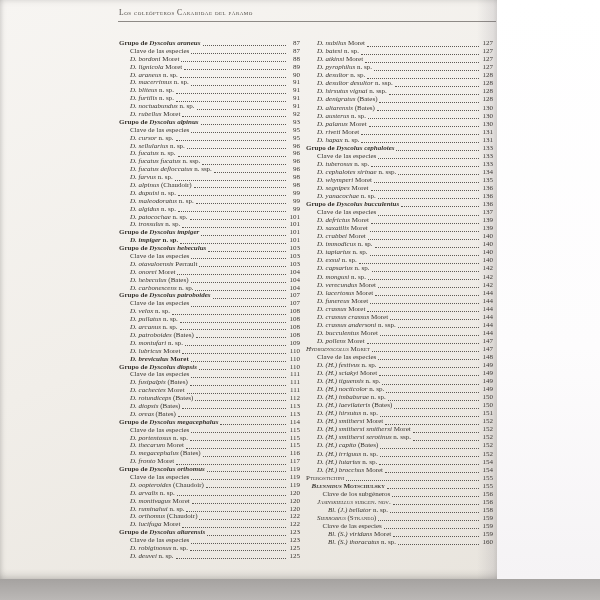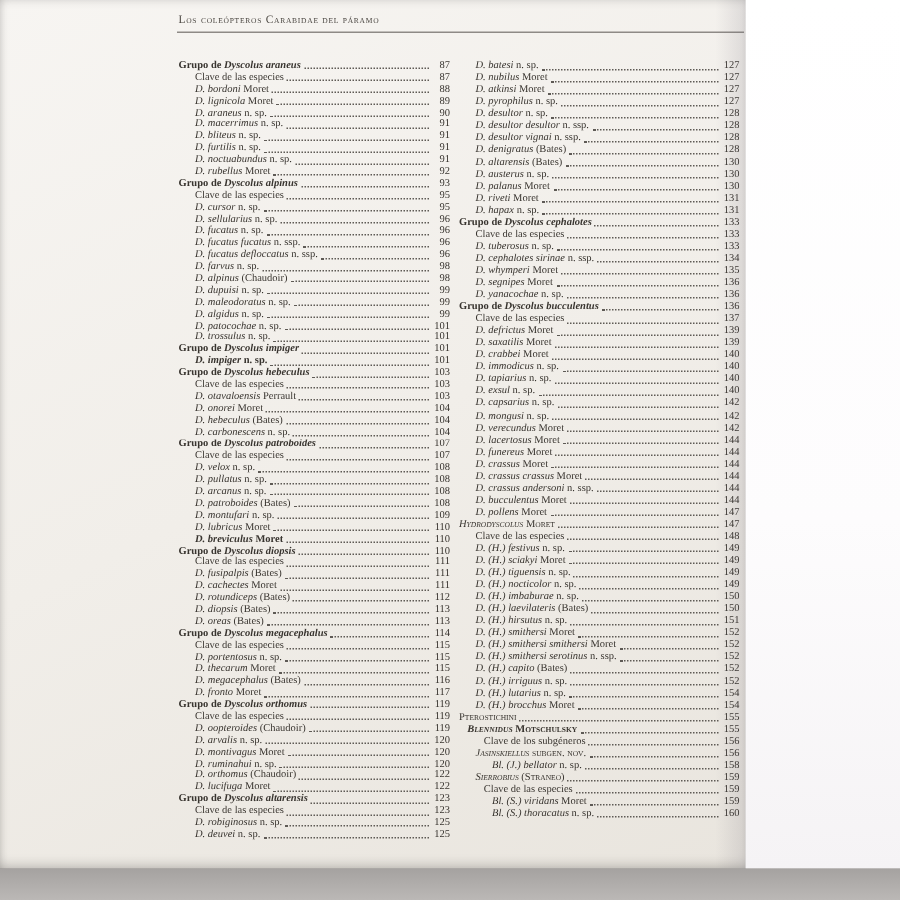--- a/index.html
+++ b/index.html
@@ -371,51 +371,51 @@
           <span class="pg">125</span>
         </div>
         <div class="row">
           <span class="lbl" style="padding-left: 11px;"><span class="seg-i">D. deuvei </span><span class="seg-r">n. sp.</span></span>
           <span class="dots"></span>
           <span class="pg">125</span>
         </div>
       </div>
     <div class="col col-right">
         <div class="row">
+          <span class="lbl" style="padding-left: 11px;"><span class="seg-i">D. nubilus </span><span class="seg-r">Moret</span></span>
+          <span class="dots"></span>
+          <span class="pg">127</span>
+        </div>
+        <div class="row">
           <span class="lbl" style="padding-left: 11px;"><span class="seg-i">D. batesi </span><span class="seg-r">n. sp.</span></span>
           <span class="dots"></span>
           <span class="pg">127</span>
         </div>
         <div class="row">
-          <span class="lbl" style="padding-left: 11px;"><span class="seg-i">D. nubilus </span><span class="seg-r">Moret</span></span>
+          <span class="lbl" style="padding-left: 11px;"><span class="seg-i">D. atkinsi </span><span class="seg-r">Moret</span></span>
           <span class="dots"></span>
           <span class="pg">127</span>
         </div>
         <div class="row">
-          <span class="lbl" style="padding-left: 11px;"><span class="seg-i">D. atkinsi </span><span class="seg-r">Moret</span></span>
+          <span class="lbl" style="padding-left: 11px;"><span class="seg-i">D. pyrophilus </span><span class="seg-r">n. sp.</span></span>
           <span class="dots"></span>
           <span class="pg">127</span>
         </div>
         <div class="row">
-          <span class="lbl" style="padding-left: 11px;"><span class="seg-i">D. pyrophilus </span><span class="seg-r">n. sp.</span></span>
-          <span class="dots"></span>
-          <span class="pg">127</span>
-        </div>
-        <div class="row">
           <span class="lbl" style="padding-left: 11px;"><span class="seg-i">D. desultor </span><span class="seg-r">n. sp.</span></span>
           <span class="dots"></span>
           <span class="pg">128</span>
         </div>
         <div class="row">
           <span class="lbl" style="padding-left: 11px;"><span class="seg-i">D. desultor desultor </span><span class="seg-r">n. ssp.</span></span>
           <span class="dots"></span>
           <span class="pg">128</span>
         </div>
         <div class="row">
-          <span class="lbl" style="padding-left: 11px;"><span class="seg-i">D. desultor vignai </span><span class="seg-r">n. ssp.</span></span>
+          <span class="lbl" style="padding-left: 11px;"><span class="seg-i">D. hirsutus vignai </span><span class="seg-r">n. ssp.</span></span>
           <span class="dots"></span>
           <span class="pg">128</span>
         </div>
         <div class="row">
           <span class="lbl" style="padding-left: 11px;"><span class="seg-i">D. denigratus </span><span class="seg-r">(Bates)</span></span>
           <span class="dots"></span>
           <span class="pg">128</span>
         </div>
         <div class="row">
           <span class="lbl" style="padding-left: 11px;"><span class="seg-i">D. altarensis </span><span class="seg-r">(Bates)</span></span>

